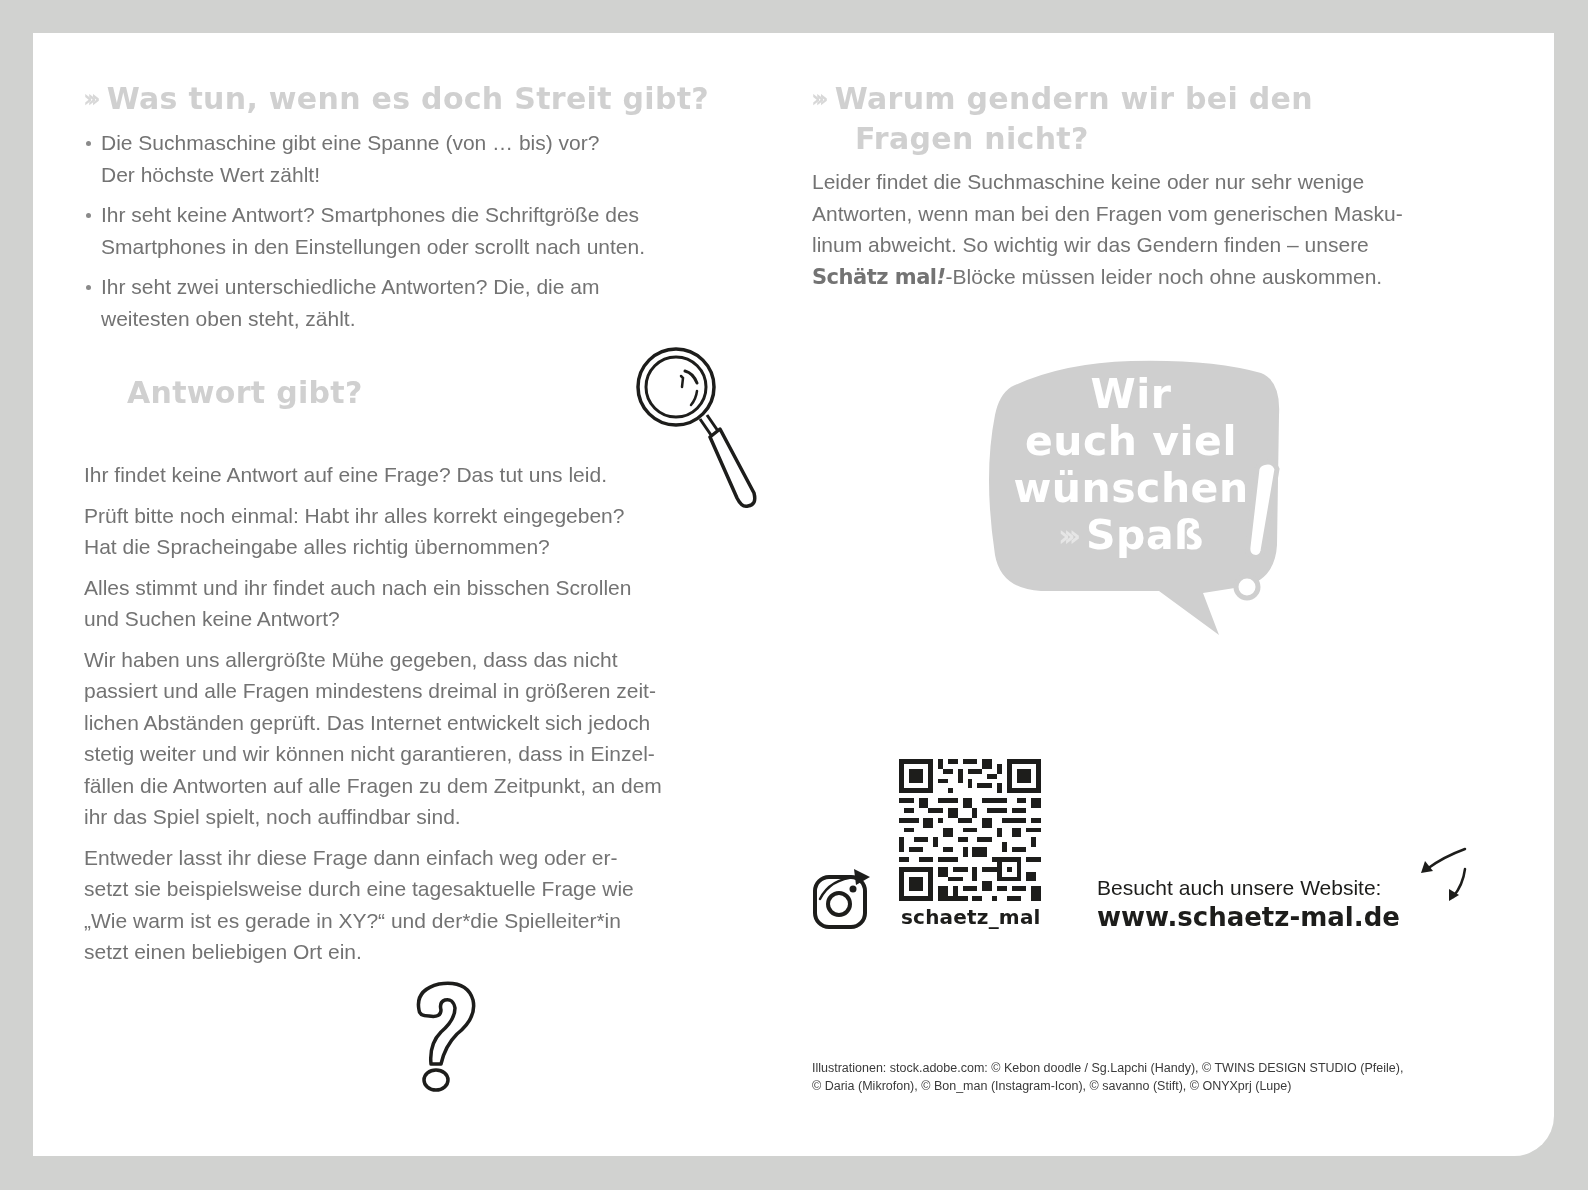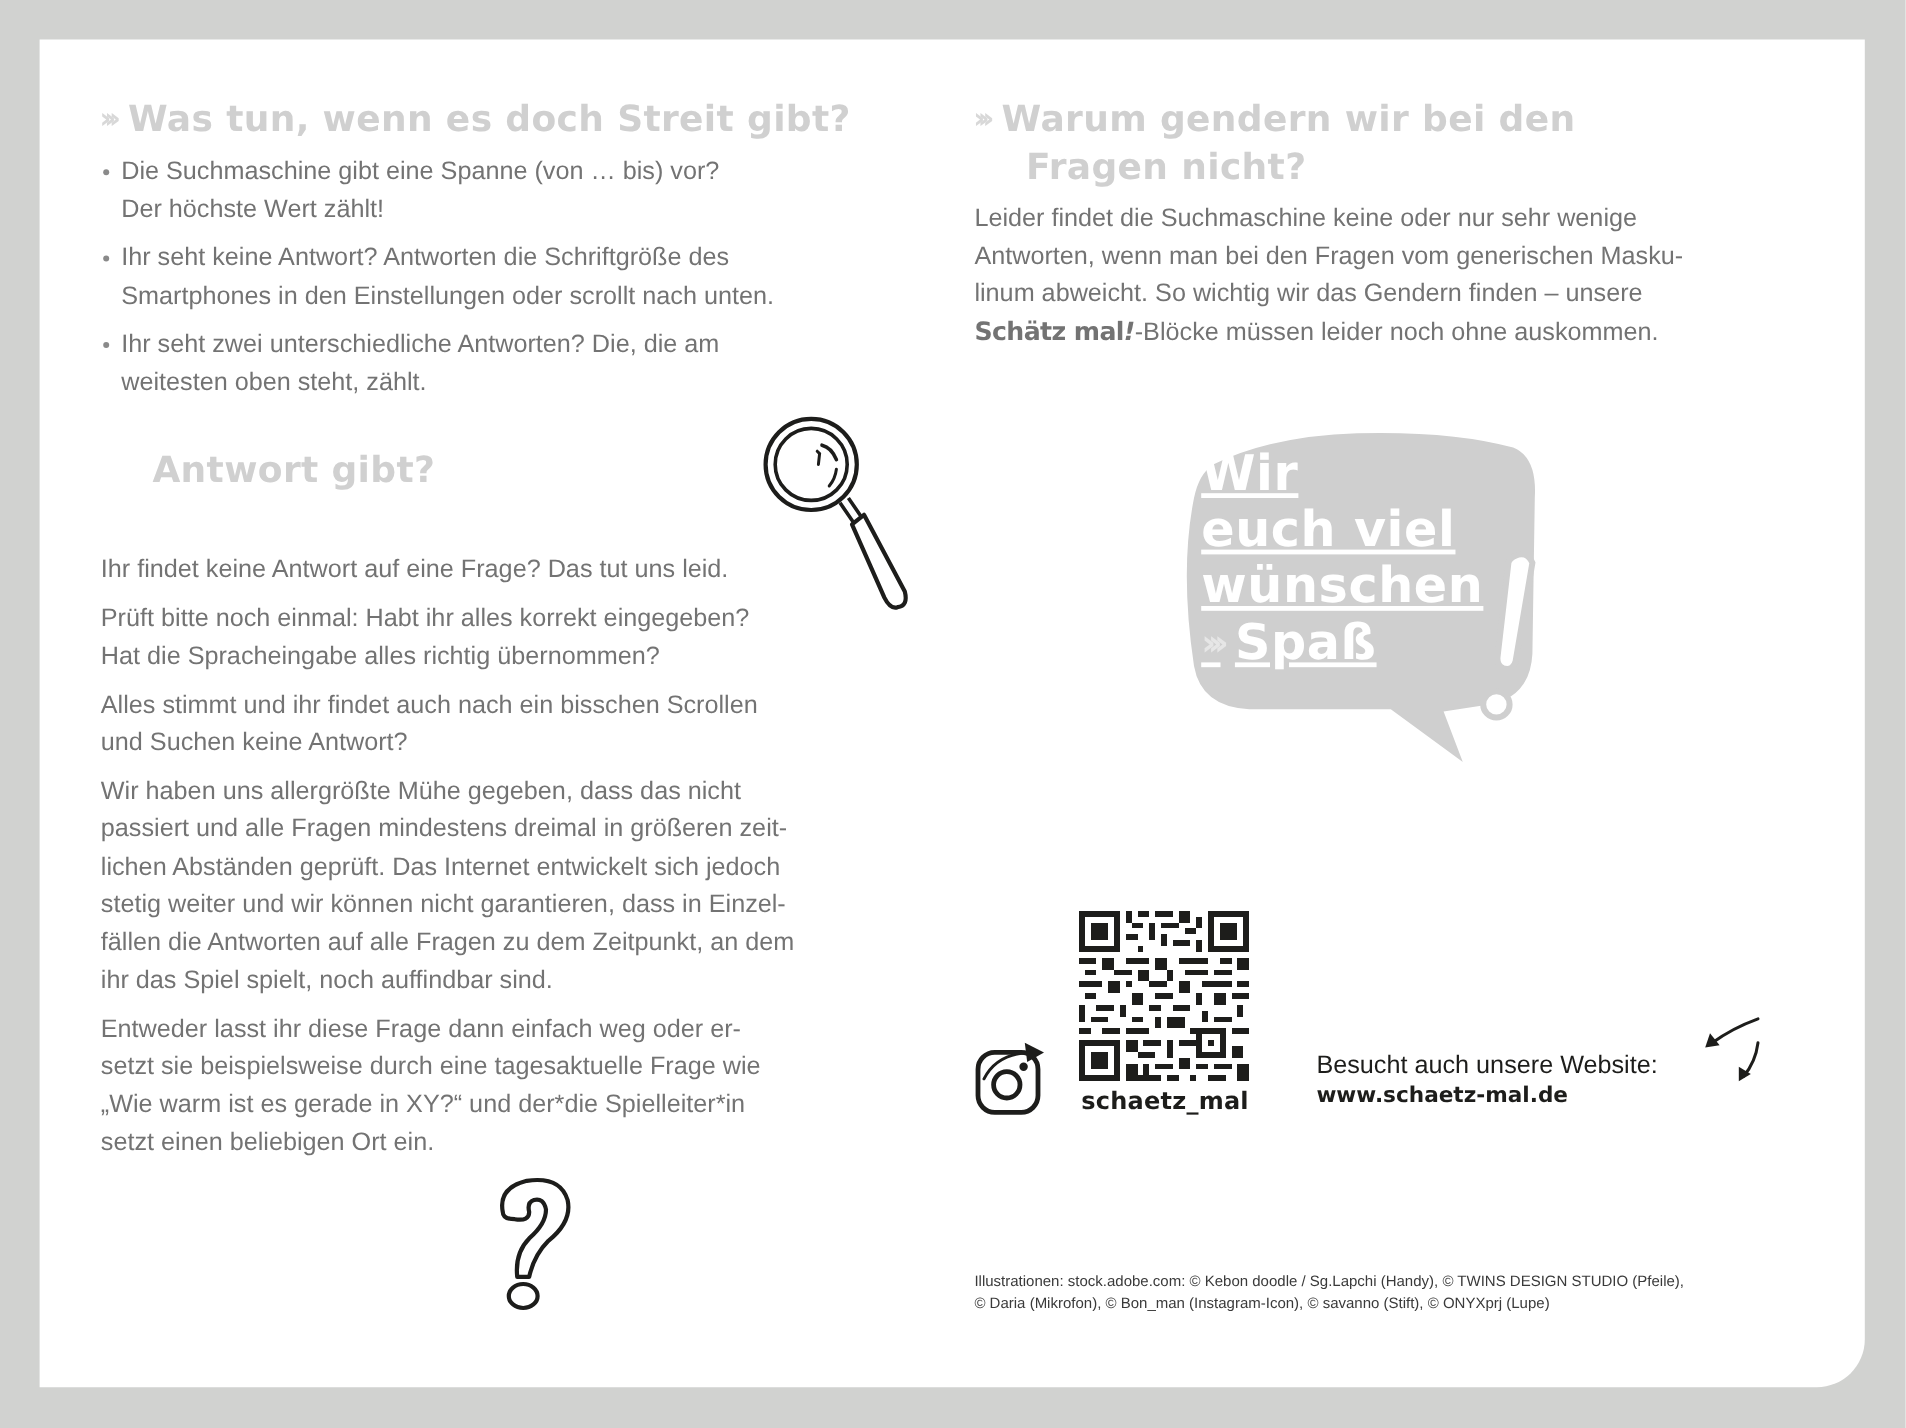--- a/index.html
+++ b/index.html
@@ -67,38 +67,38 @@
       letter-spacing: -0.5px;
     }
     .brand-excl { font-style: italic; }
 
     .bubble-text {
       font-family: "DejaVu Sans", sans-serif;
       font-weight: bold;
       color: #ffffff;
       font-size: 41px;
       line-height: 47px;
+      text-align: center;
       letter-spacing: 0.5px;
-      text-decoration: underline;
     }
     .bubble-chev {
       font-size: 30px;
       color: #e6e6e6;
       letter-spacing: -7px;
       margin-right: 12px;
       vertical-align: 3px;
     }
 
     .insta-handle, .website-url {
       font-family: "DejaVu Sans", sans-serif;
       font-weight: bold;
       color: #1d1d1b;
     }
     .insta-handle { font-size: 20px; letter-spacing: 0.2px; }
-    .website-url { font-size: 18px; letter-spacing: 0px; }
+    .website-url { font-size: 26px; letter-spacing: 0px; }
     .website-label { font-size: 21px; color: #1d1d1b; }
 
     .credits {
       font-size: 12.5px;
       line-height: 18px;
       color: #3a3a3a;
     }
   </style>
 </head>
 <body>
@@ -108,21 +108,21 @@
   <div class="abs heading" style="left:50px; top:46px;">
     <span class="chev">›››</span><span>Was tun, wenn es doch Streit gibt?</span>
   </div>
 
   <ul class="abs body-text bullets" style="left:51px; top:94px; width:680px;">
     <li>
       <span>Die Suchmaschine gibt eine Spanne (von … bis) vor?</span><br>
       <span>Der höchste Wert zählt!</span>
     </li>
     <li>
-      <span>Ihr seht keine Antwort? Antworten die Schriftgröße des</span><br>
+      <span>Ihr seht keine Antwort? Smartphones die Schriftgröße des</span><br>
       <span>Smartphones in den Einstellungen oder scrollt nach unten.</span>
     </li>
     <li>
       <span>Ihr seht zwei unterschiedliche Antworten? Die, die am</span><br>
       <span>weitesten oben steht, zählt.</span>
     </li>
   </ul>
 
   <div class="abs heading" style="left:50px; top:340px;">
     <span class="indent">Antwort gibt?</span>

